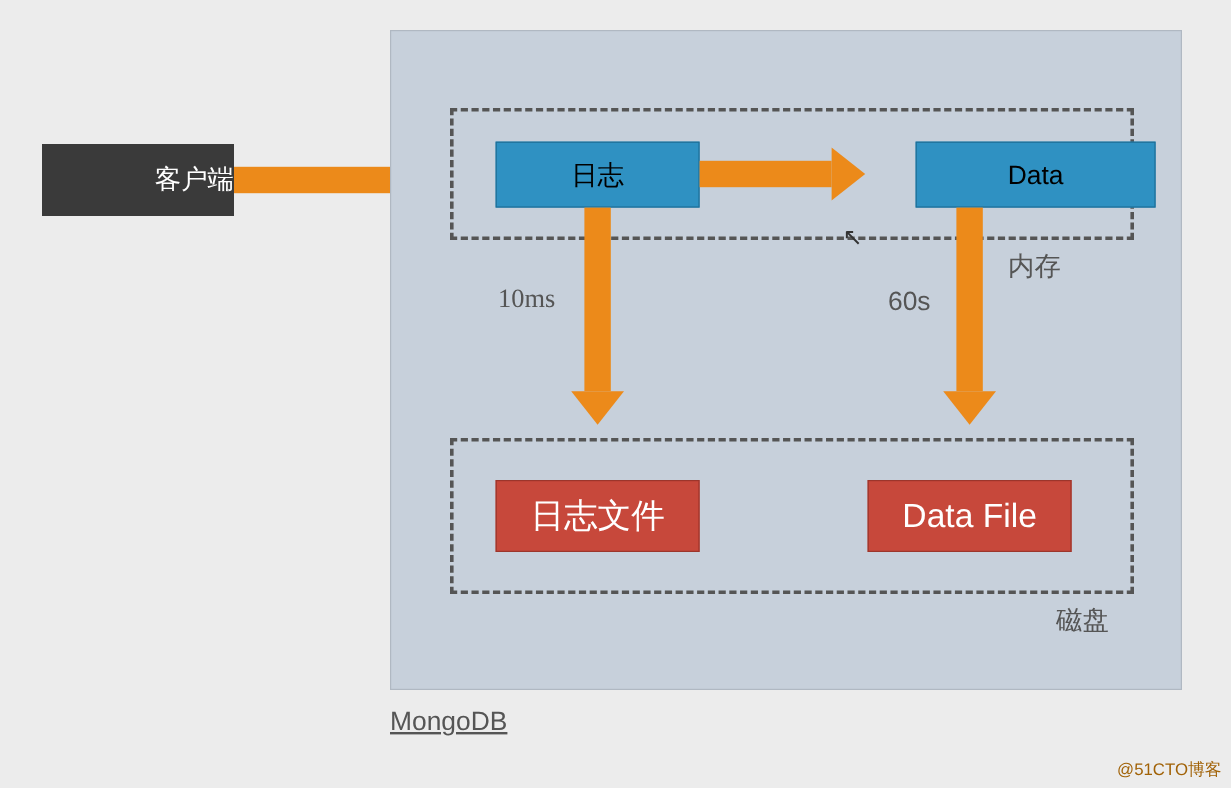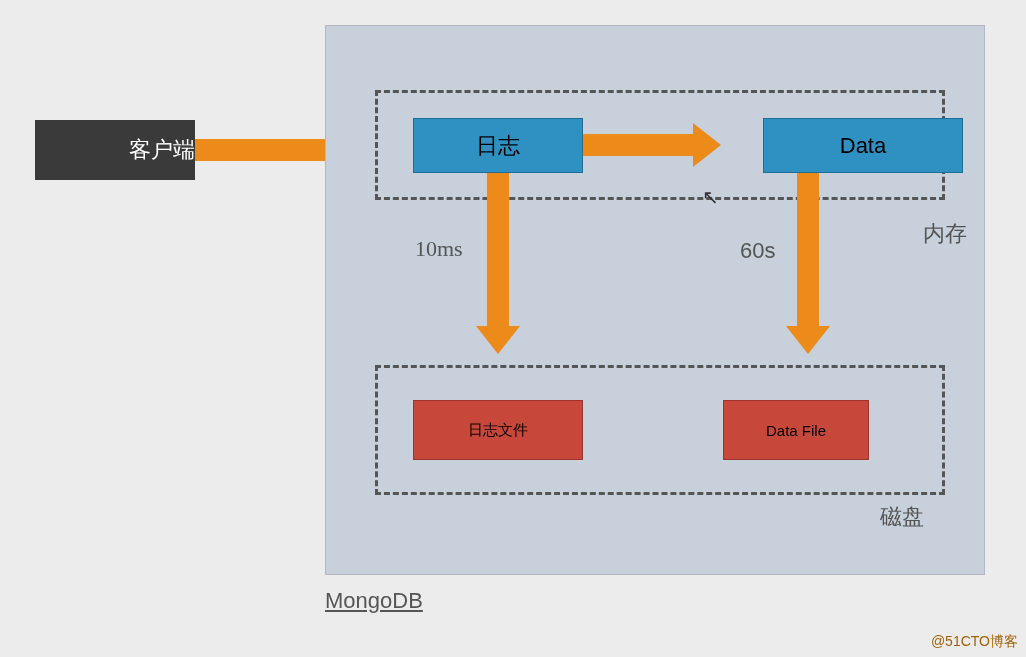--- a/index.html
+++ b/index.html
@@ -34,22 +34,22 @@
   }
   .blue {
     background: #2f91c2;
     border: 1px solid #1f6e97;
     color: #000000;
     font-size: 22px;
   }
   .red {
     background: #c7483b;
     border: 1px solid #9c352b;
-    color: #000000;
-    font-size: 15px;
+    color: #ffffff;
+    font-size: 28px;
   }
   .label {
     position: absolute;
     color: #555;
     font-size: 22px;
   }
   .watermark {
     position: absolute;
     right: 8px;
     bottom: 6px;
@@ -98,42 +98,42 @@
   <span>客户端</span>
 </div>
 
 <div class="arrow-h" style="left:195px; top:139px; width:130px;"></div>
 
 <div class="box mongo-container" style="left:325px; top:25px; width:660px; height:550px;"></div>
 
 <div class="label" style="left:325px; top:588px;text-decoration:underline;">MongoDB</div>
 
 <div class="box dashed" style="left:375px; top:90px; width:570px; height:110px;"></div>
-<div class="label" style="left:923px; top:207px;margin-top:12px;">内存</div>
+<div class="label" style="left:840px; top:207px;">内存</div>
 
 <div class="box blue" style="left:413px; top:118px; width:170px; height:55px;">
   <span>日志</span>
 </div>
 
 <div class="arrow-h" style="left:583px; top:134px; width:110px;"></div>
 
 <div class="box blue" style="left:723px; top:118px; width:200px; height:55px;margin-left:40px;">
   <span>Data</span>
 </div>
 
 <div class="cursor" style="left:702px; top:185px;">↖</div>
 
 <div class="box dashed" style="left:375px; top:365px; width:570px; height:130px;"></div>
 <div class="label" style="left:880px; top:502px;">磁盘</div>
 
 <div class="box red" style="left:413px; top:400px; width:170px; height:60px;">
   <span>日志文件</span>
 </div>
 
-<div class="box red" style="left:723px; top:400px; width:146px; height:60px;">
+<div class="box red" style="left:723px; top:400px; width:170px; height:60px;">
   <span>Data File</span>
 </div>
 
 <div class="arrow-v" style="left:487px; top:173px; height:153px;"></div>
 <div class="label" style="left:415px; top:236px;font-family:Liberation Serif, serif;">10ms</div>
 
 <div class="arrow-v" style="left:797px; top:173px; height:153px;"></div>
 <div class="label" style="left:740px; top:238px;">60s</div>
 
 <div class="watermark">@51CTO博客</div>

